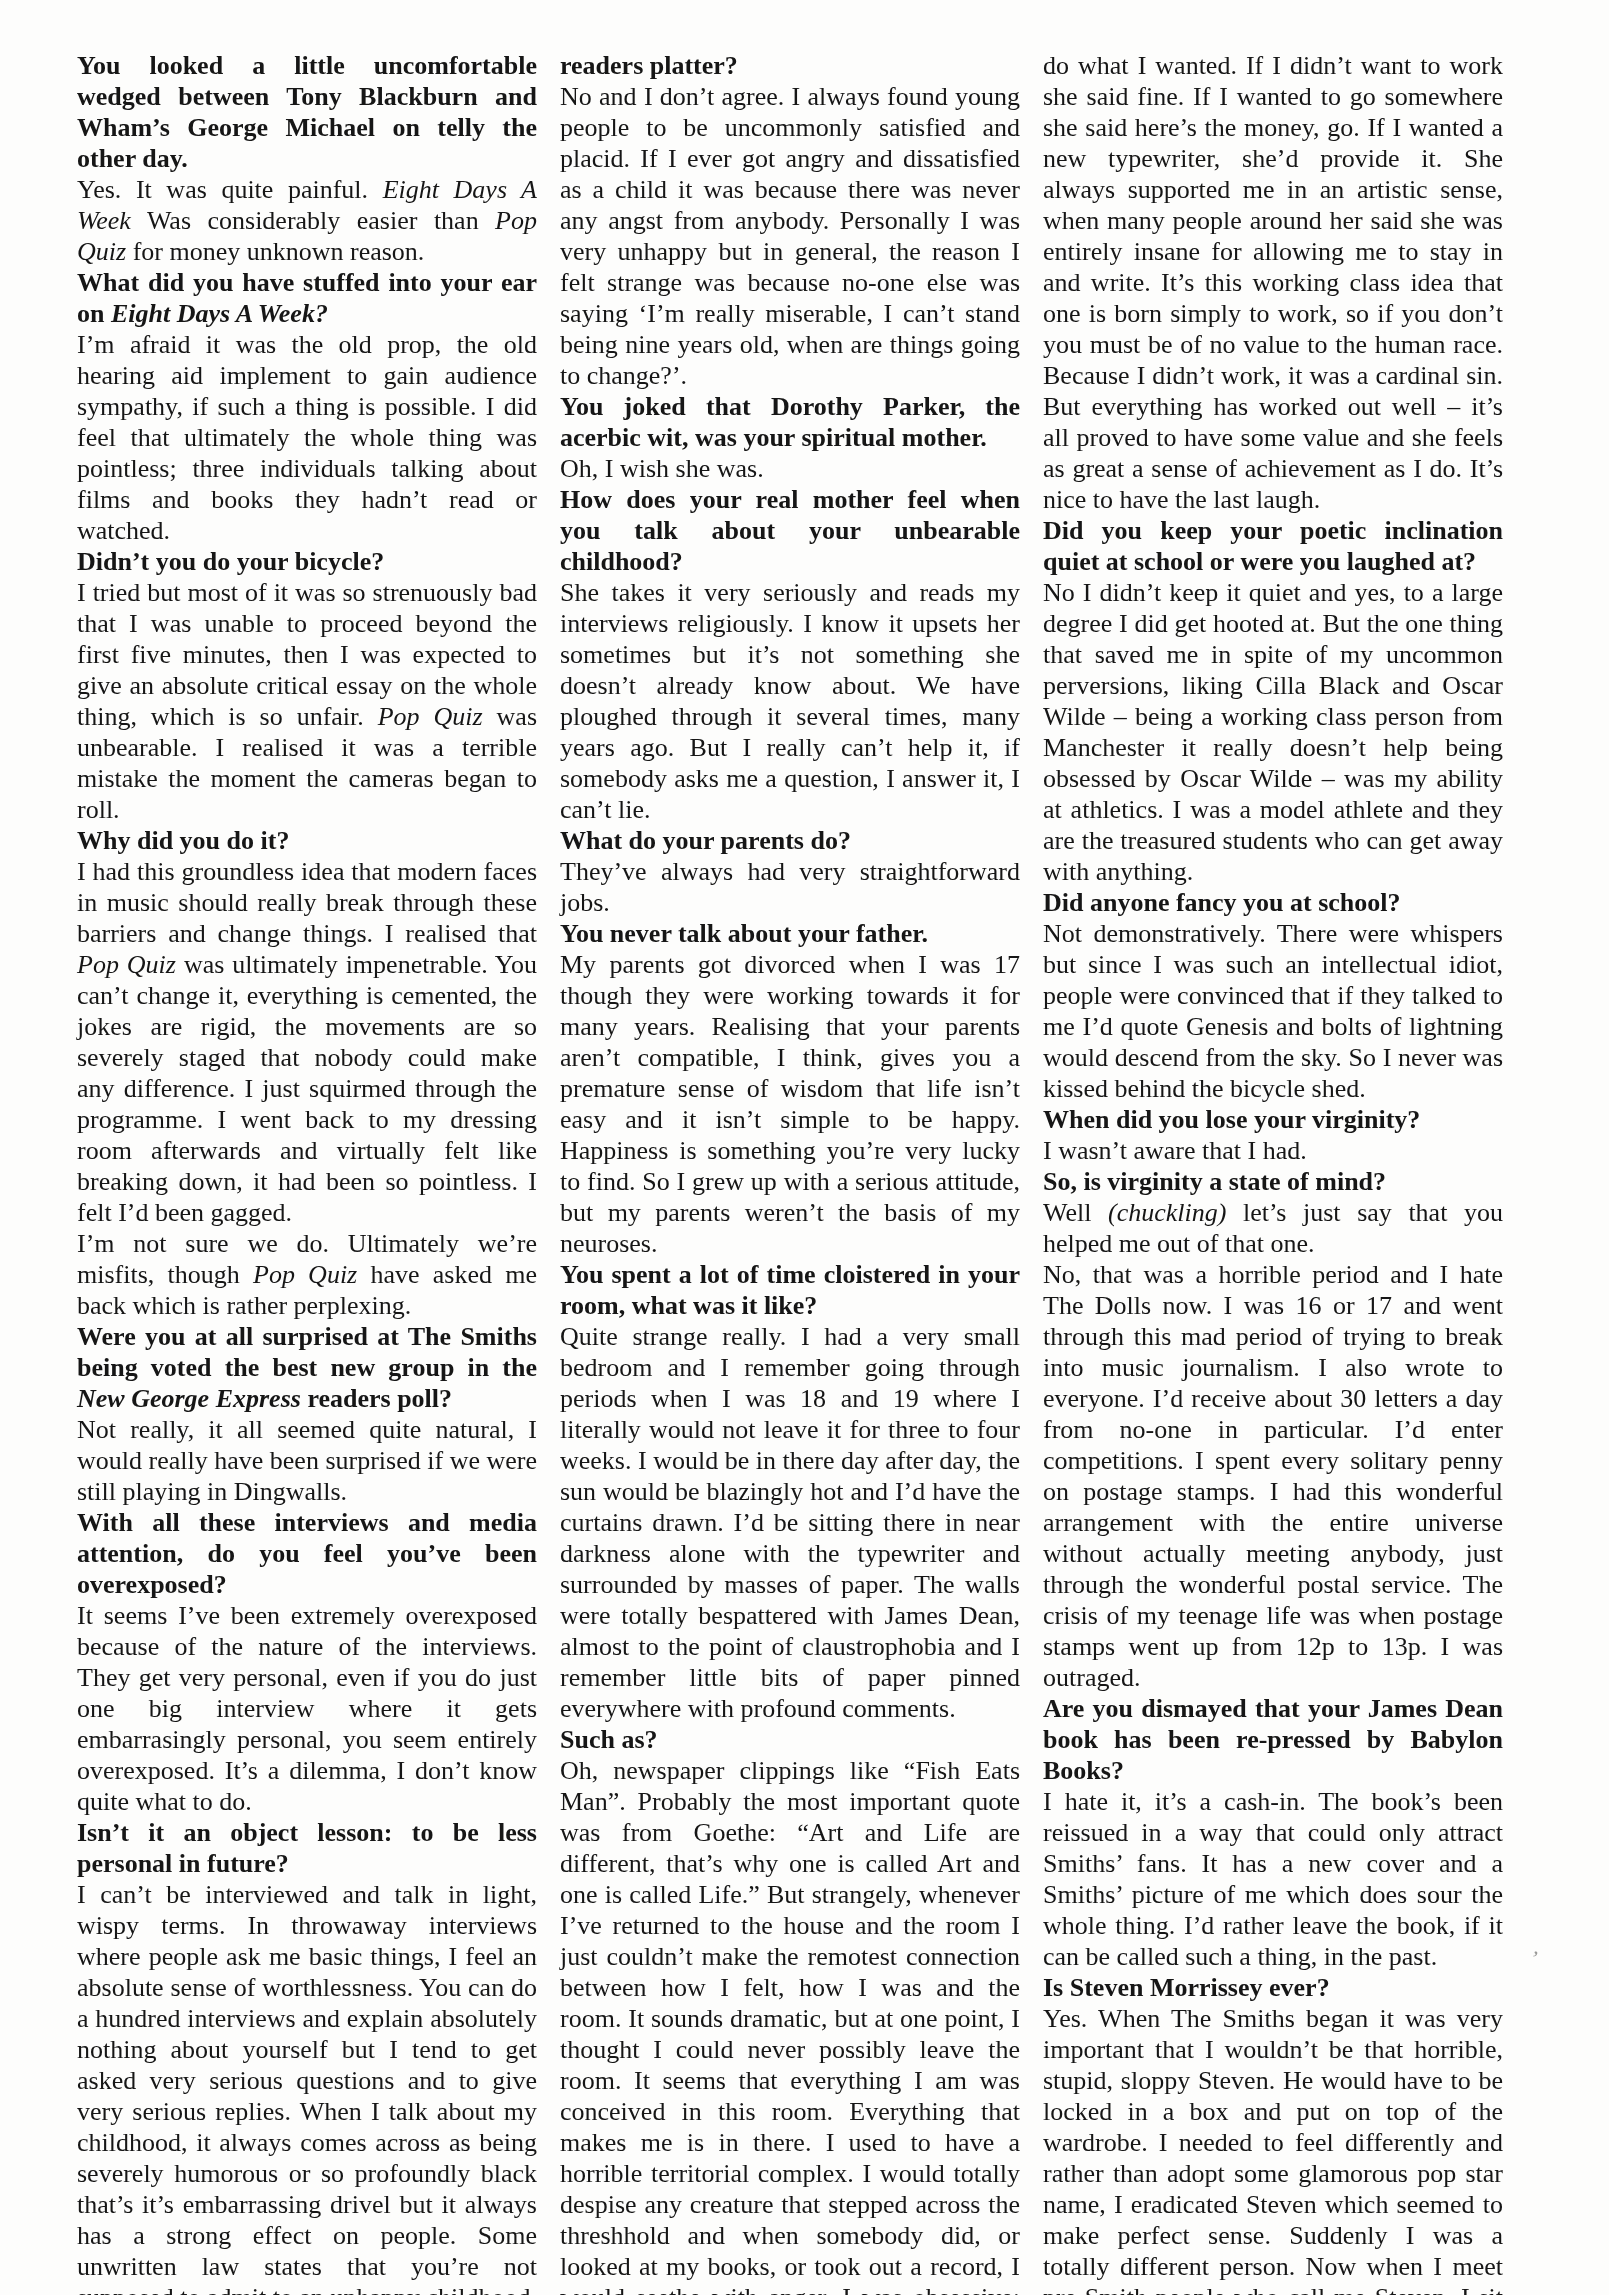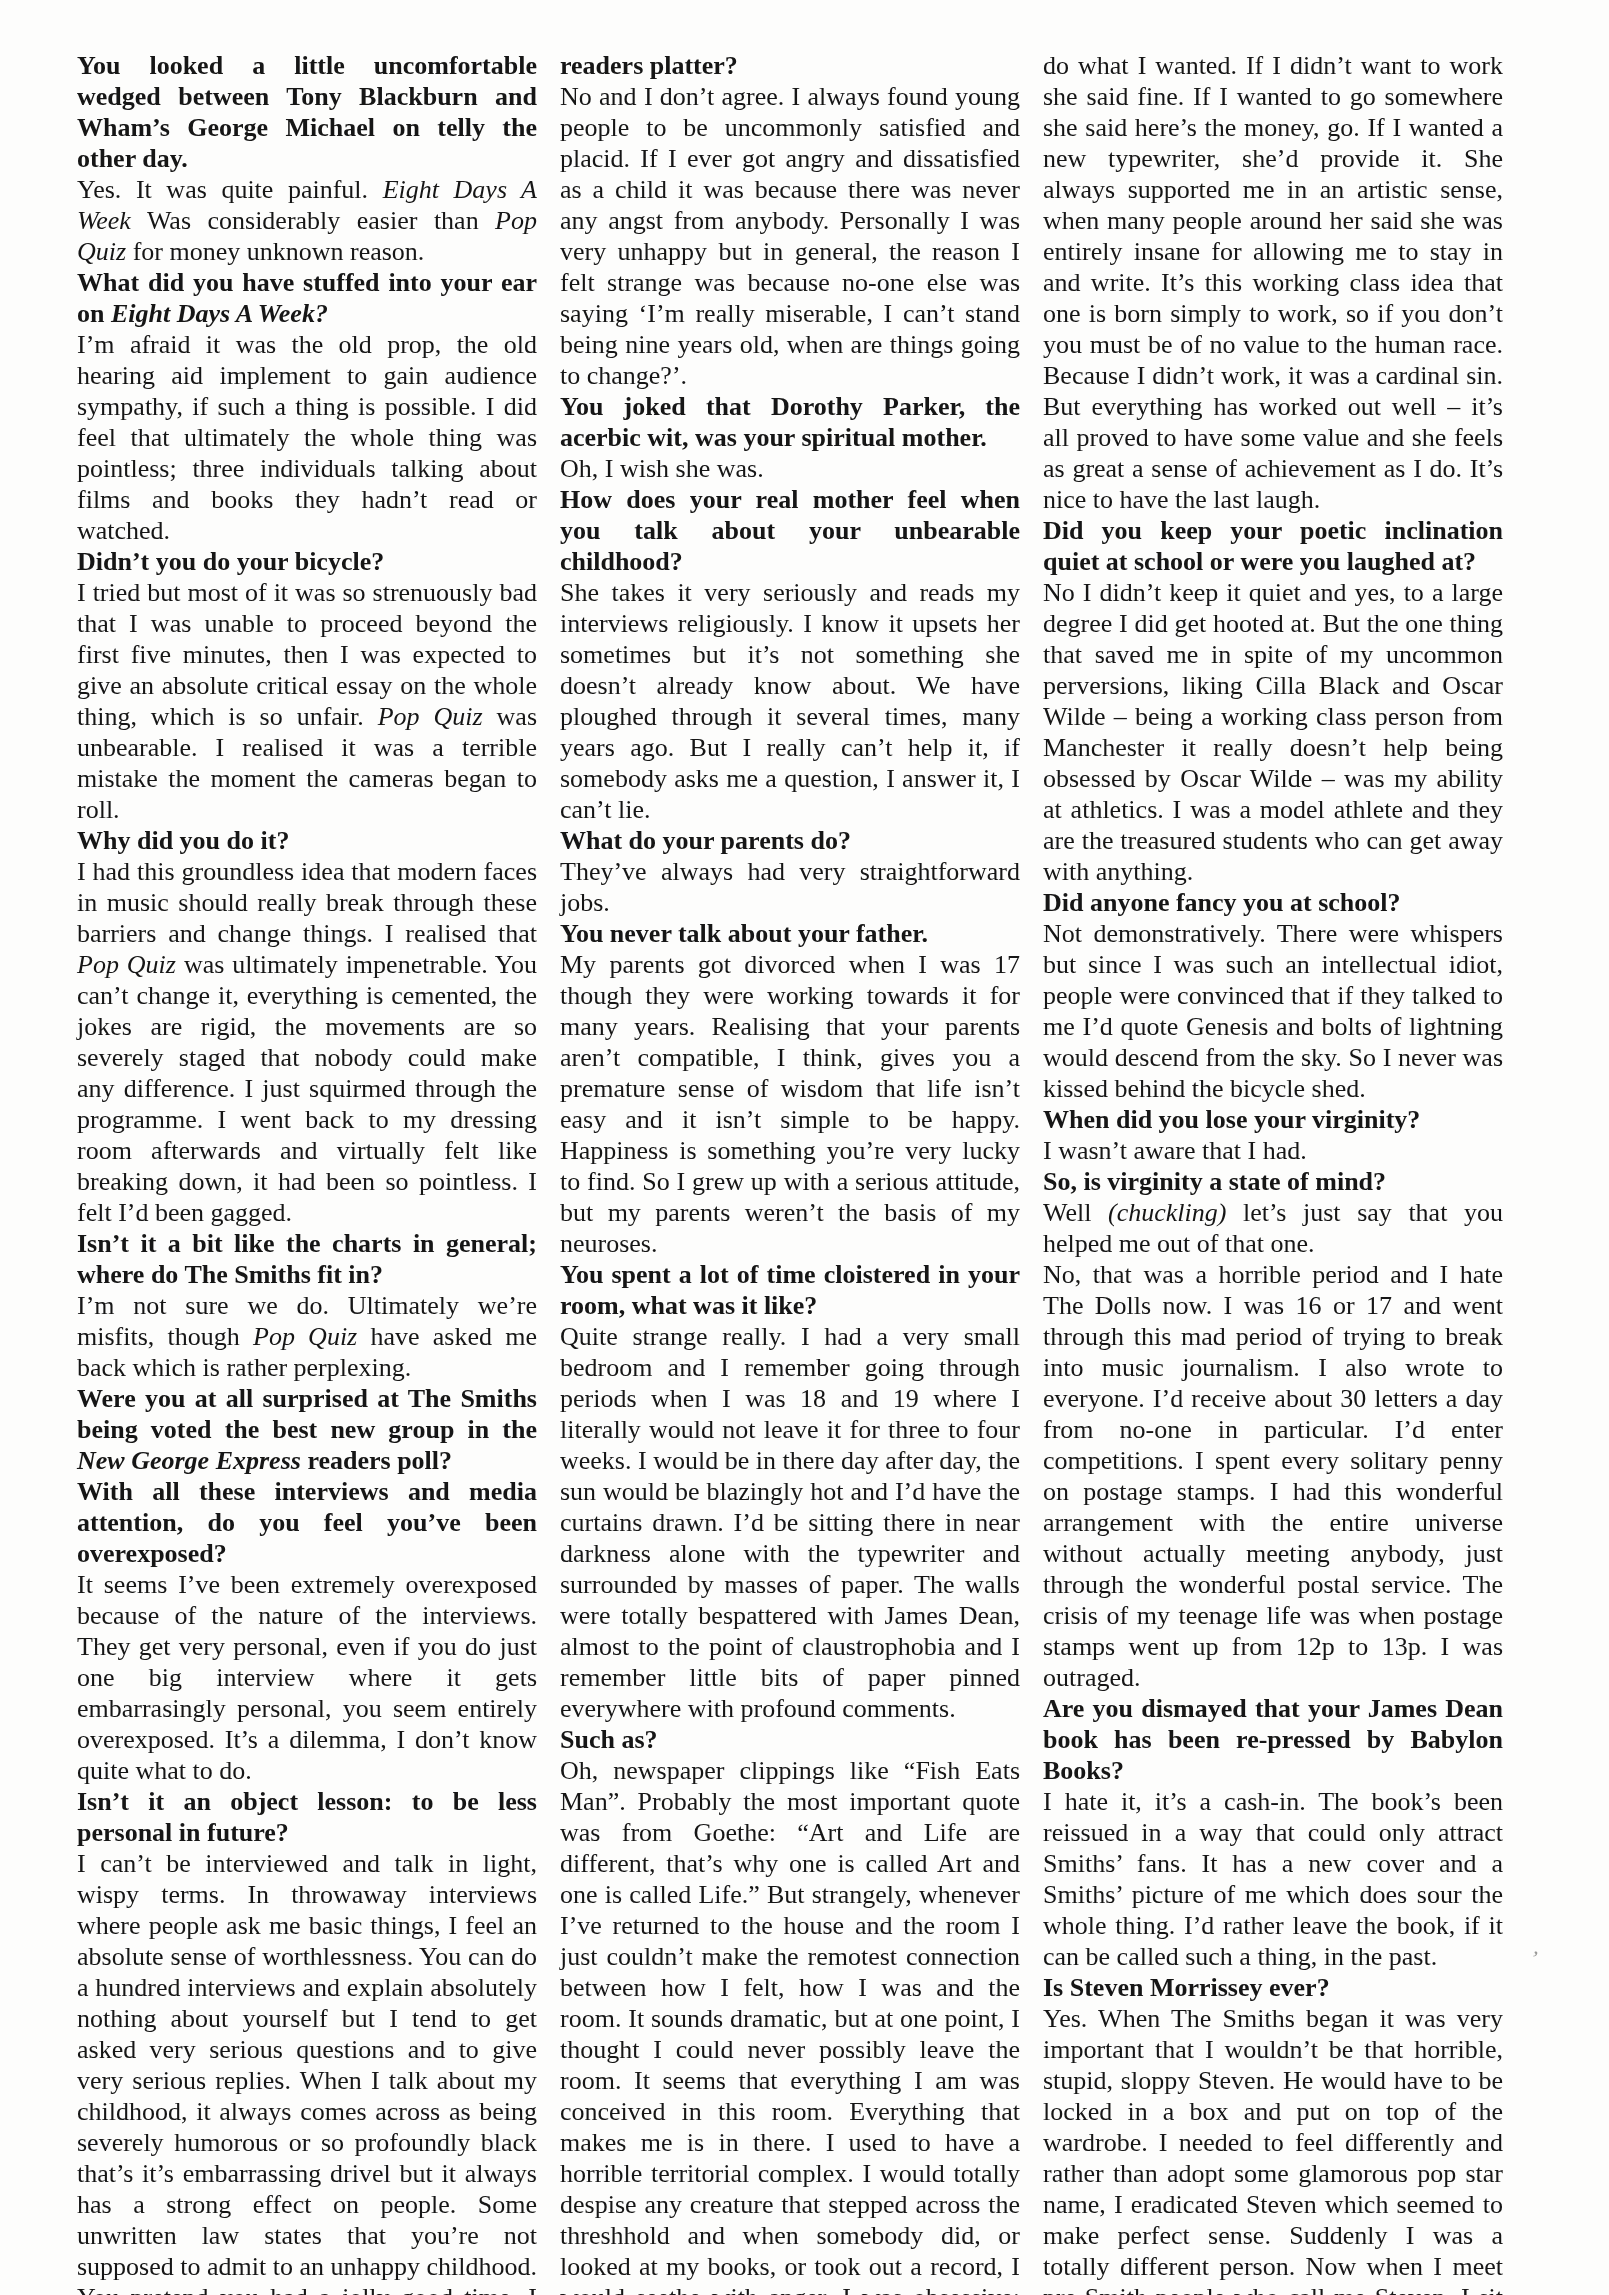--- a/index.html
+++ b/index.html
@@ -39,23 +39,23 @@
 <div class="page">
   <div class="col col-1">
       <p class="q"><span>You looked a little uncomfortable wedged between Tony Blackburn and Wham’s George Michael on telly the other day.</span></p>
       <p class="a"><span>Yes. It was quite painful. </span><span class="it">Eight Days A Week</span><span> Was considerably easier than </span><span class="it">Pop Quiz</span><span> for money unknown reason.</span></p>
       <p class="q"><span>What did you have stuffed into your ear on </span><span class="it">Eight Days A Week?</span></p>
       <p class="a"><span>I’m afraid it was the old prop, the old hearing aid implement to gain audience sympathy, if such a thing is possible. I did feel that ultimately the whole thing was pointless; three individuals talking about films and books they hadn’t read or watched.</span></p>
       <p class="q"><span>Didn’t you do your bicycle?</span></p>
       <p class="a"><span>I tried but most of it was so strenuously bad that I was unable to proceed beyond the first five minutes, then I was expected to give an absolute critical essay on the whole thing, which is so unfair. </span><span class="it">Pop Quiz</span><span> was unbearable. I realised it was a terrible mistake the moment the cameras began to roll.</span></p>
       <p class="q"><span>Why did you do it?</span></p>
       <p class="a"><span>I had this groundless idea that modern faces in music should really break through these barriers and change things. I realised that </span><span class="it">Pop Quiz</span><span> was ultimately impenetrable. You can’t change it, everything is cemented, the jokes are rigid, the movements are so severely staged that nobody could make any difference. I just squirmed through the programme. I went back to my dressing room afterwards and virtually felt like breaking down, it had been so pointless. I felt I’d been gagged.</span></p>
-      <p class="q"><span>Isn’t it a bit like the charts in general; where do The Smiths fit in?</span></p>
       <p class="a"><span>I’m not sure we do. Ultimately we’re misfits, though </span><span class="it">Pop Quiz</span><span> have asked me back which is rather perplexing.</span></p>
       <p class="q"><span>Were you at all surprised at The Smiths being voted the best new group in the </span><span class="it">New George Express</span><span> readers poll?</span></p>
+      <p class="a"><span>Not really, it all seemed quite natural, I would really have been surprised if we were still playing in Dingwalls.</span></p>
       <p class="q"><span>With all these interviews and media attention, do you feel you’ve been overexposed?</span></p>
       <p class="a"><span>It seems I’ve been extremely overexposed because of the nature of the interviews. They get very personal, even if you do just one big interview where it gets embarrasingly personal, you seem entirely overexposed. It’s a dilemma, I don’t know quite what to do.</span></p>
       <p class="q"><span>Isn’t it an object lesson: to be less personal in future?</span></p>
       <p class="a"><span>I can’t be interviewed and talk in light, wispy terms. In throwaway interviews where people ask me basic things, I feel an absolute sense of worthlessness. You can do a hundred interviews and explain absolutely nothing about yourself but I tend to get asked very serious questions and to give very serious replies. When I talk about my childhood, it always comes across as being severely humorous or so profoundly black that’s it’s embarrassing drivel but it always has a strong effect on people. Some unwritten law states that you’re not supposed to admit to an unhappy childhood. You pretend you had a jolly good time. I never did. I’m not begging for sympathy, but I was struggling for the most basic friendships. I felt totally ugly. </span></p>
     </div>
   <div class="col col-2">
       <p class="q"><span>readers platter?</span></p>
       <p class="a"><span>No and I don’t agree. I always found young people to be uncommonly satisfied and placid. If I ever got angry and dissatisfied as a child it was because there was never any angst from anybody. Personally I was very unhappy but in general, the reason I felt strange was because no-one else was saying ‘I’m really miserable, I can’t stand being nine years old, when are things going to change?’.</span></p>
       <p class="q"><span>You joked that Dorothy Parker, the acerbic wit, was your spiritual mother.</span></p>
       <p class="a"><span>Oh, I wish she was.</span></p>

